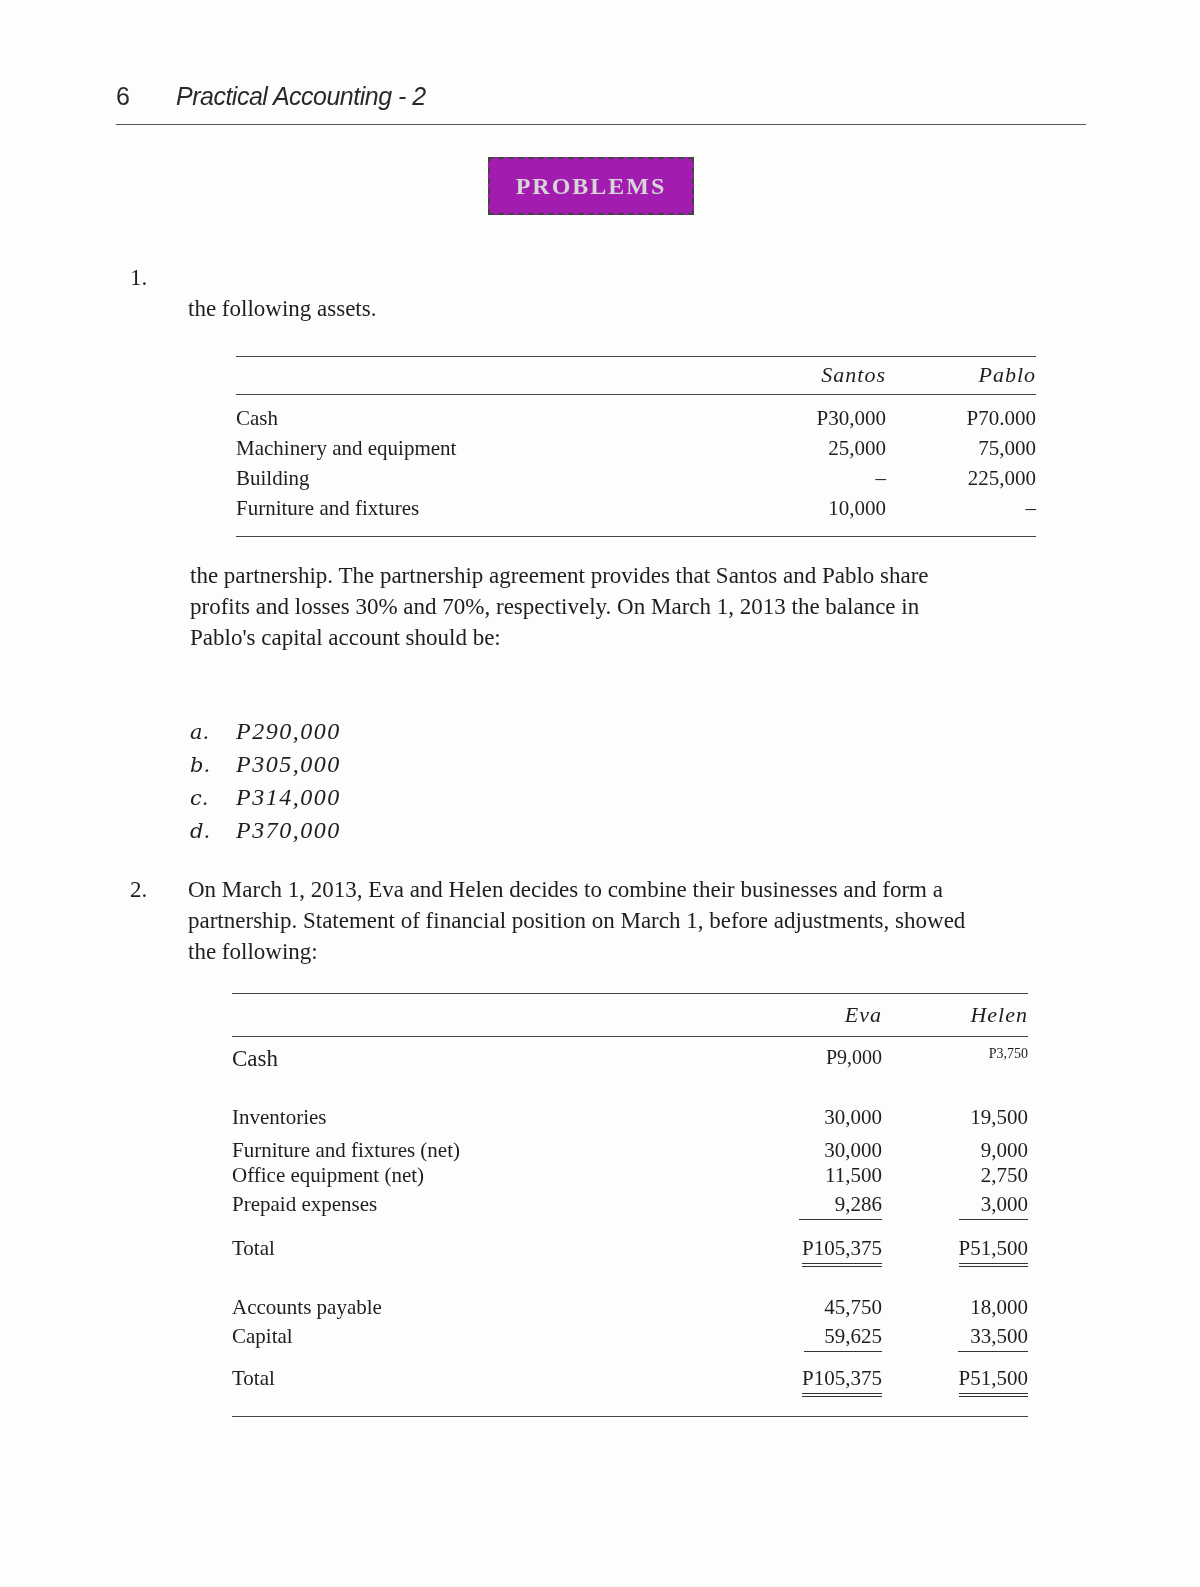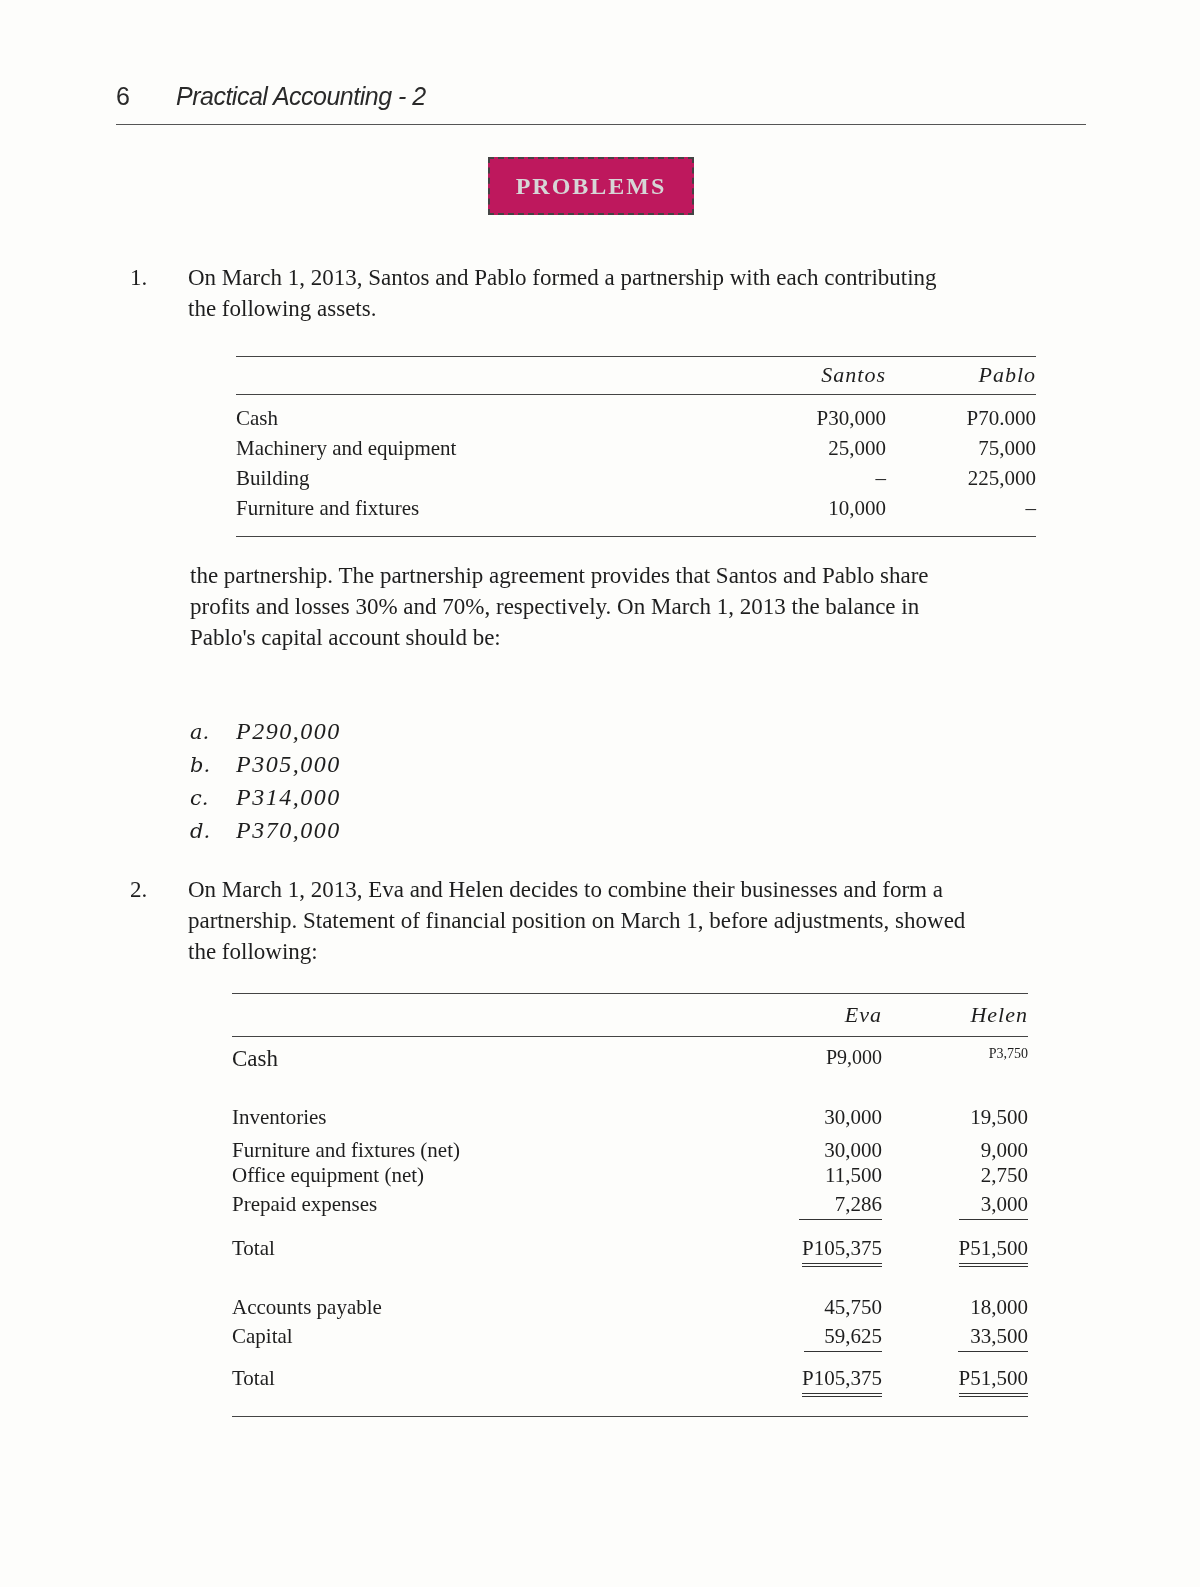--- a/index.html
+++ b/index.html
@@ -11,21 +11,21 @@
       position: absolute; left: 116px; top: 82px; width: 970px;
       font-family: "Liberation Sans", sans-serif; font-size: 25px; color: #2a2a2a;
     }
     .header .pgnum { position: absolute; left: 0; top: 0; font-style: normal; }
     .header .book { position: absolute; left: 60px; top: 0; font-style: italic; letter-spacing: -0.5px; }
     .header-rule {
       position: absolute; left: 116px; top: 124px; width: 970px; height: 1px; background: #555;
     }
     .banner {
       position: absolute; left: 488px; top: 157px; width: 206px; height: 58px;
-      background: #be185d; border: 2px dashed #444; box-sizing: border-box;
+      background: #a21caf; border: 2px dashed #444; box-sizing: border-box;
       display: flex; align-items: center; justify-content: center;
     }
     .banner span {
       color: #d6d6d6; font-family: "Liberation Serif", serif; font-weight: bold;
       font-size: 24px; letter-spacing: 2px;
     }
     .q { position: absolute; font-size: 23px; line-height: 31px; }
     .q .num { position: absolute; left: 0; top: 0; }
     .q .text { position: absolute; left: 58px; top: 0; }
     .tbl { position: absolute; font-size: 21px; }
@@ -48,21 +48,20 @@
   <span class="book">Practical Accounting - 2</span>
 </div>
 <div class="header-rule"></div>
 
 <div class="banner">
   <span>PROBLEMS</span>
 </div>
 
 <div class="q" style="left:130px; top:262px; width:950px; height:64px;">
   <span class="num">1.</span>
-  <span class="text">On March 1, 2013, Santos and Pablo formed a partnership with each contributing</span>
   <span class="text" style="top:31px;">the following assets.</span>
 </div>
 
 <div class="tbl" style="left:236px; top:352px; width:800px; height:190px;">
   <div class="rule" style="left:0; top:4px; width:800px;"></div>
   <div class="row" style="top:10px; width:800px;">
     <span class="v1 hdr" style="right:150px;">Santos</span>
     <span class="v2 hdr" style="right:0;">Pablo</span>
   </div>
   <div class="rule" style="left:0; top:42px; width:800px;"></div>
@@ -140,21 +139,21 @@
     <span class="v1" style="right:146px;">30,000</span>
     <span class="v2" style="right:0;">9,000</span>
   </div>
   <div class="row" style="top:173px; width:796px;">
     <span class="lbl">Office equipment (net)</span>
     <span class="v1" style="right:146px;">11,500</span>
     <span class="v2" style="right:0;">2,750</span>
   </div>
   <div class="row" style="top:202px; width:796px;">
     <span class="lbl">Prepaid expenses</span>
-    <span class="v1 ul" style="right:146px; padding-left:36px;">7,286</span>
+    <span class="v1 ul" style="right:146px; padding-left:36px;">9,286</span>
     <span class="v2 ul" style="right:0; padding-left:22px;">3,000</span>
   </div>
   <div class="row" style="top:246px; width:796px;">
     <span class="lbl">Total</span>
     <span class="v1 dul" style="right:146px;">P105,375</span>
     <span class="v2 dul" style="right:0;">P51,500</span>
   </div>
 
   <div class="row" style="top:305px; width:796px;">
     <span class="lbl">Accounts payable</span>

